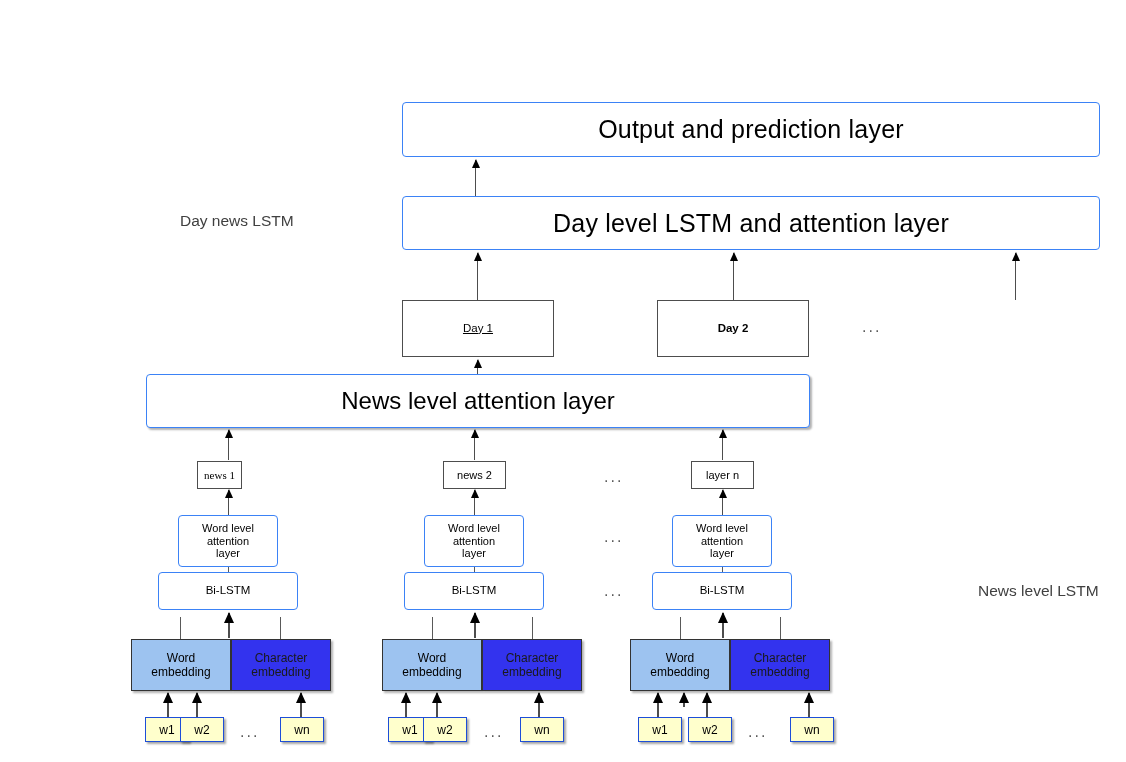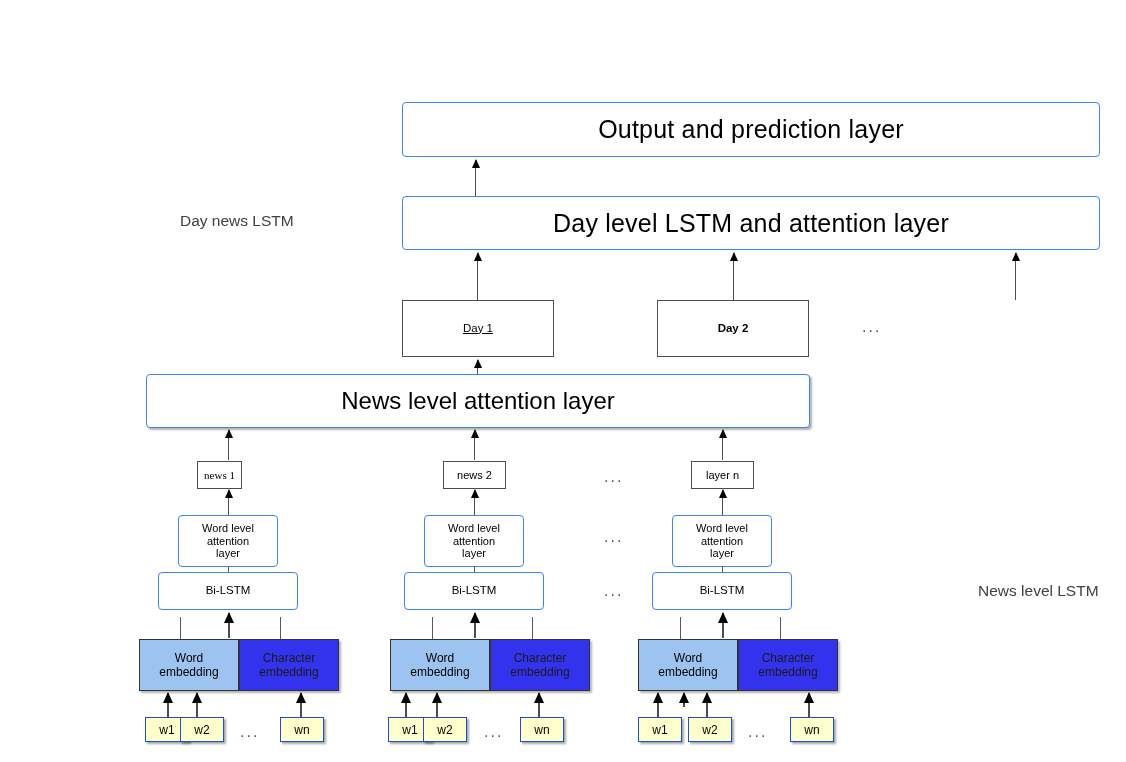--- a/index.html
+++ b/index.html
@@ -98,21 +98,20 @@
   .emb {
     position: absolute;
     box-sizing: border-box;
     display: flex;
     align-items: center;
     justify-content: center;
     text-align: center;
     border: 1px solid #333333;
     font-size: 12px;
     line-height: 1.2;
-    margin-left: 8px;
   }
   .token {
     position: absolute;
     box-sizing: border-box;
     display: flex;
     align-items: center;
     justify-content: center;
     border: 1px solid #1d4ed8;
     font-size: 12px;
     box-shadow: 2px 2px 2px rgba(0,0,0,0.35);

